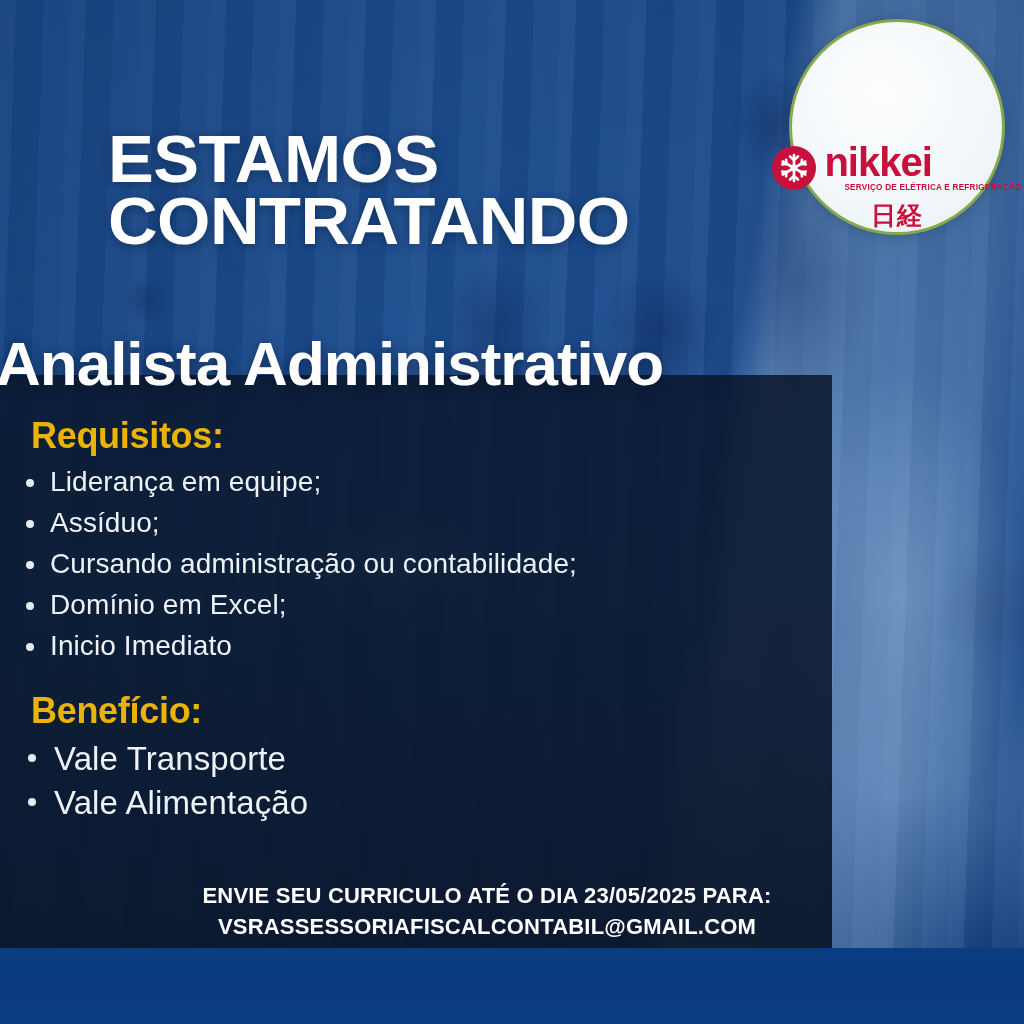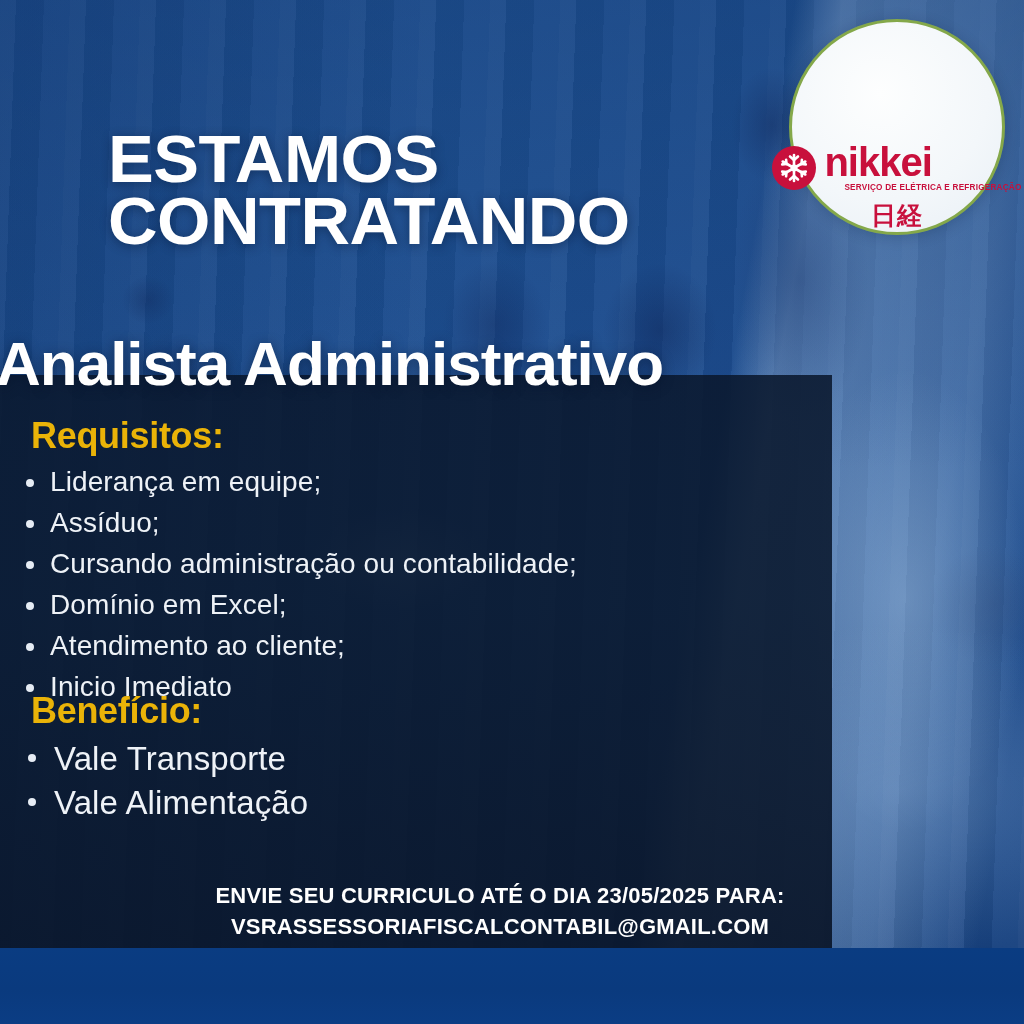--- a/index.html
+++ b/index.html
@@ -141,21 +141,21 @@
     left:8px; top:11px;
     width:8px; height:8px;
     border-radius:50%;
     background:#e6ecf4;
   }
   .bullet-list.bens li::before { left:10px; top:12px; }
 
   
   .contact {
     position:absolute;
-    left:13px; top:880px; width:974px;
+    left:0; top:880px; width:974px;
     text-align:center;
     color:#ffffff;
     font-weight:bold;
     font-size:22px;
     line-height:1.42;
     letter-spacing:0.2px;
   }
   .contact .email { display:block; font-size:22px; }
 
   
@@ -233,21 +233,20 @@
 
   <div class="job-title">Analista Administrativo</div>
 
   <div class="section-head reqs">Requisitos:</div>
 
   <ul class="bullet-list reqs">
     <li>Liderança em equipe;</li>
     <li>Assíduo;</li>
     <li>Cursando administração ou contabilidade;</li>
     <li>Domínio em Excel;</li>
-    <li>Atendimento ao cliente;</li>
     <li>Inicio Imediato</li>
   </ul>
 
   <div class="section-head bens">Benefício:</div>
 
   <ul class="bullet-list bens">
     <li>Vale Transporte</li>
     <li>Vale Alimentação</li>
   </ul>
 

